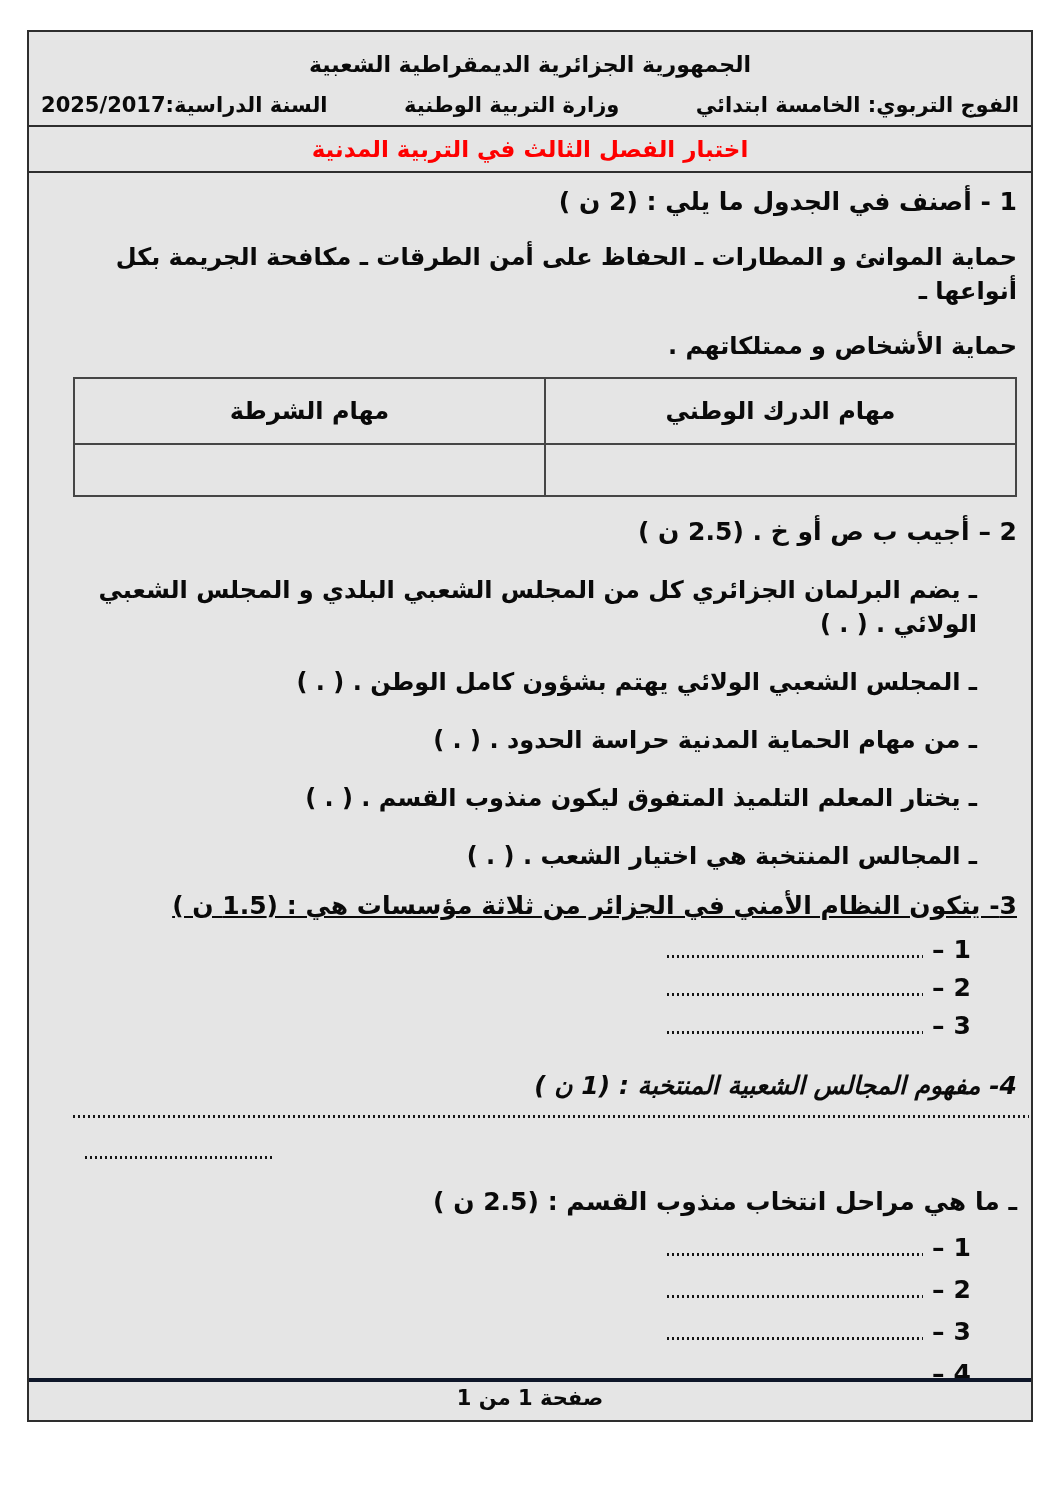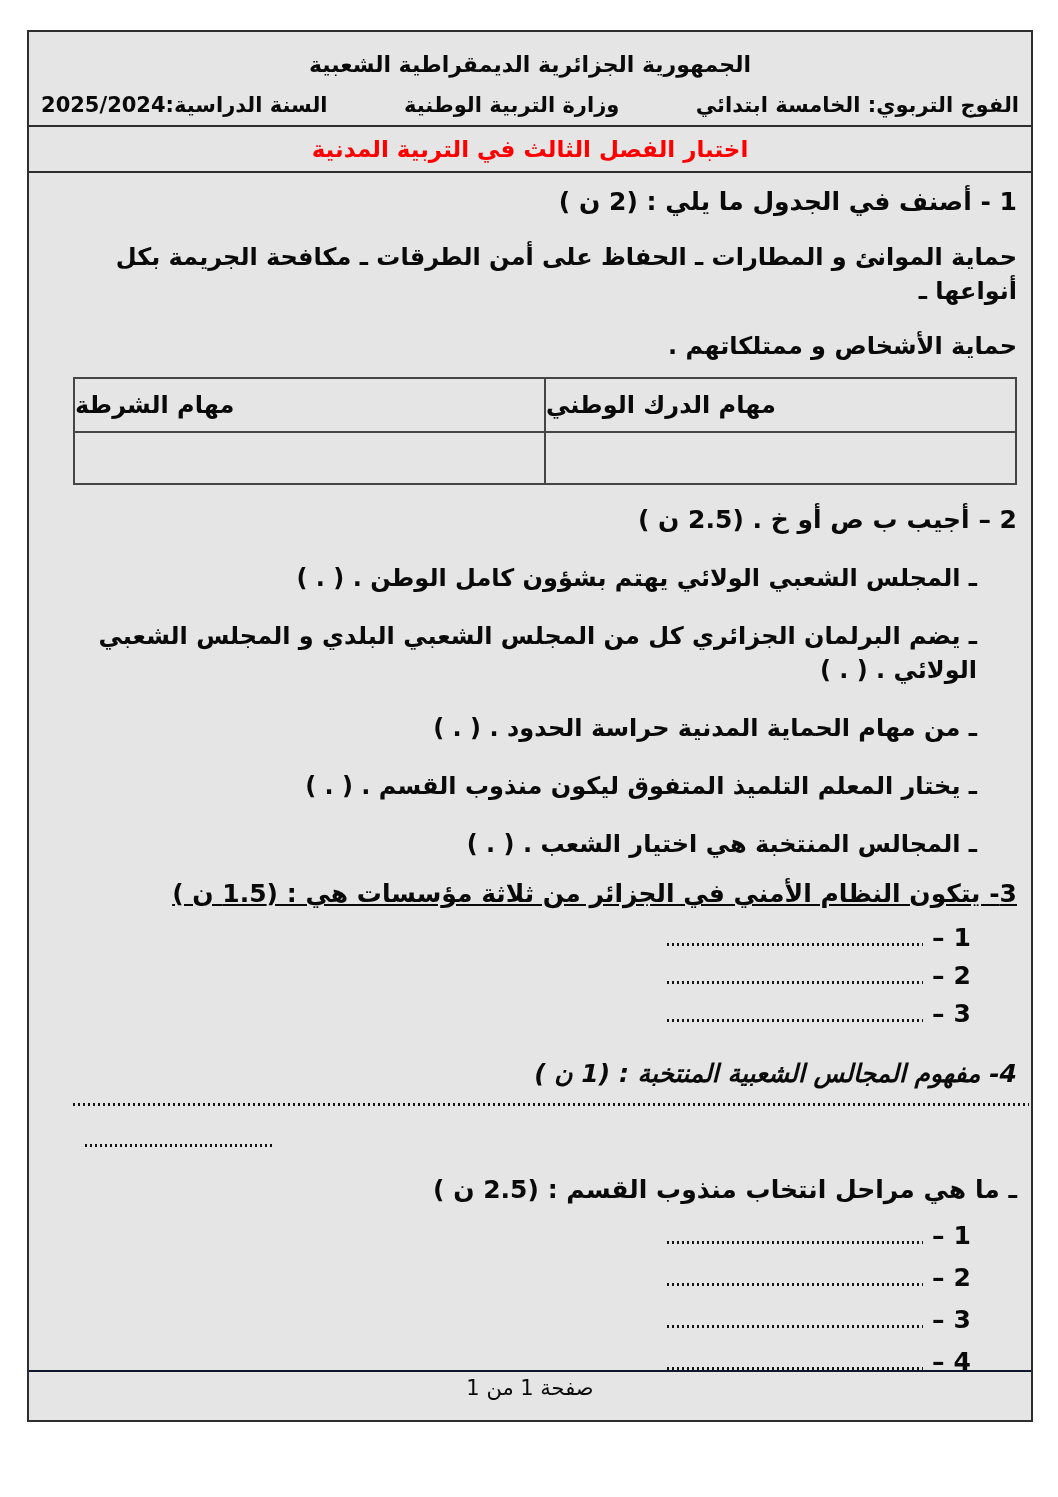--- a/index.html
+++ b/index.html
@@ -21,21 +21,21 @@
                 font-size:23px; font-weight:bold; color:#fe0000; padding:9px 0; direction:rtl; }
 
   
   .content { flex:1; direction:rtl; padding:0 14px; font-weight:bold; overflow:hidden;margin-left:42px; }
   .q-title { font-size:25px; line-height:34px; }
   .q1-title { margin-top:12px; }
   .q1-items { font-size:24px; line-height:34px; margin-top:21px; }
 
   .q1-table { border-collapse:collapse; width:calc(100% + 12px); margin-left:-12px; margin-top:14px; }
   .q1-table th { border:2px solid #454545; font-size:24px; font-weight:bold;
-                 height:54px; text-align:left; vertical-align:middle; width:50%; }
+                 height:66px; text-align:center; vertical-align:middle; width:50%; }
   .q1-table td { border:2px solid #454545; height:52px; }
 
   .q2-title { margin-top:18px; }
   .q2-item { font-size:24px; line-height:34px; margin-top:24px; padding-right:40px; }
 
   .q3-title { margin-top:16px;text-decoration:underline; }
   .num-line { display:flex; align-items:flex-end; gap:9px; height:30px;
               padding-right:46px; font-size:25px; font-weight:bold; }
   .num-line .num { line-height:30px; }
   .dots { display:inline-block; height:3px;
@@ -48,34 +48,34 @@
   .dots-full { display:block; margin:12px -12px 0 -12px; height:3px; }
   .short-wrap { margin-top:38px; text-align:left; direction:ltr; }
   .dots-mini { width:190px; margin-right:-12px; float:left; }
   .short-wrap::after { content:""; display:block; clear:both; }
 
   .q5-title { margin-top:26px; }
   .nl5-first { margin-top:14px; }
   .nl5-next  { margin-top:12px; }
 
   
-  .footer { border-top:2px solid #0f172a; text-align:center; font-weight:normal;
-            font-size:21px; padding:4px 0 20px; direction:rtl; }
+  .footer { border-top:4px solid #0f172a; text-align:center; font-weight:bold;
+            font-size:21px; padding:4px 0 10px; direction:rtl; }
 </style>
 </head>
 <body>
 
 <div class="page">
 
   <div class="header">
     <div class="header-top">الجمهورية الجزائرية الديمقراطية الشعبية</div>
     <div class="header-row">
       <span>الفوج التربوي: الخامسة ابتدائي</span>
       <span>وزارة التربية الوطنية</span>
-      <span>السنة الدراسية:2025/2024</span>
+      <span>السنة الدراسية:2025/2017</span>
     </div>
   </div>
 
   <div class="title-band">اختبار الفصل الثالث  في التربية المدنية</div>
 
   <div class="content">
 
     <div class="q-title q1-title">1 -  أصنف في الجدول ما يلي :  (2 ن )</div>
     <div class="q1-items">حماية الموانئ و المطارات  ـ  الحفاظ على أمن الطرقات   ـ   مكافحة الجريمة بكل أنواعها ـ</div>
     <div class="q1-items">حماية الأشخاص و ممتلكاتهم  .</div>
@@ -87,22 +87,22 @@
         <th>مهام الشرطة</th>
       </tr>
       <tr>
         <td></td>
         <td></td>
       </tr>
     </tbody>
       </table>
 
     <div class="q-title q2-title">2 – أجيب ب ص أو خ  . (2.5 ن )</div>
+    <div class="q2-item">ـ   يضم البرلمان  الجزائري كل من المجلس الشعبي البلدي و المجلس الشعبي الولائي . ( . )</div>
     <div class="q2-item">ـ   المجلس الشعبي الولائي يهتم بشؤون كامل الوطن . ( . )</div>
-    <div class="q2-item">ـ   يضم البرلمان  الجزائري كل من المجلس الشعبي البلدي و المجلس الشعبي الولائي . ( . )</div>
     <div class="q2-item">ـ   من مهام الحماية المدنية حراسة الحدود  . ( . )</div>
     <div class="q2-item">ـ   يختار المعلم التلميذ المتفوق ليكون منذوب القسم . ( . )</div>
     <div class="q2-item">ـ   المجالس المنتخبة هي اختيار الشعب  . ( . )</div>
 
     <div class="q-title q3-title">3- يتكون النظام الأمني في الجزائر من ثلاثة مؤسسات هي :  (1.5 ن )</div>
     <div class="num-line nl-first">
       <span class="num">1</span>
       <span class="num">–</span>
       <span class="dots"></span>
     </div>

